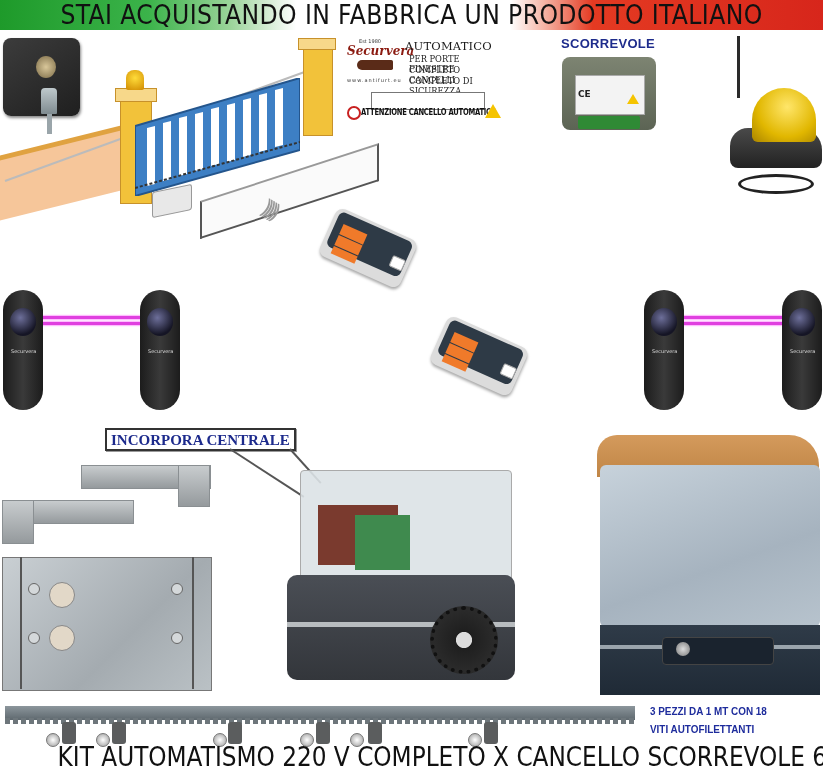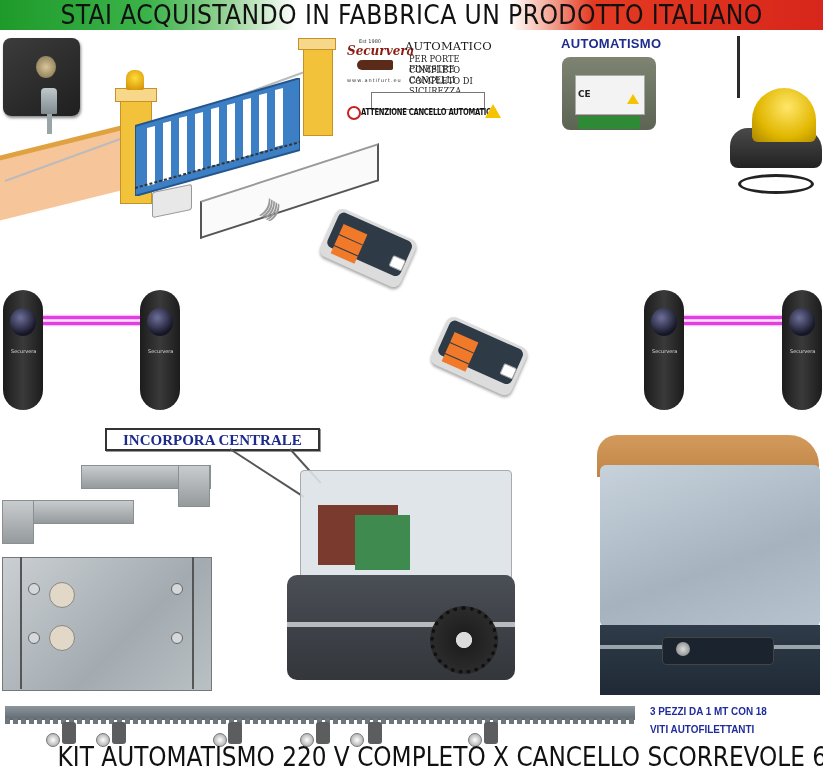--- a/index.html
+++ b/index.html
@@ -71,21 +71,21 @@
 
   
   .photocell{width:40px;height:120px;background:linear-gradient(90deg,#1c1c1c,#3a3a3a 50%,#1c1c1c);border-radius:20px 20px 20px 20px;}
   .photocell .lens{position:absolute;left:7px;top:18px;width:26px;height:28px;border-radius:50%;background:radial-gradient(circle at 40% 35%,#6d6f9a,#151525 70%);}
   .photocell .brand{position:absolute;left:8px;top:58px;width:24px;height:20px;color:#ddd;font-size:5px;line-height:6px;text-align:center;}
   .pc1{left:3px;top:290px;} .pc2{left:140px;top:290px;}
   .pc3{left:644px;top:290px;} .pc4{left:782px;top:290px;}
   .ray{height:3px;background:#e040e0;box-shadow:0 0 2px #f0f;}
 
   
-  .callout{left:105px;top:428px;border:2px solid #333;padding:0 16px;background:#fff;box-shadow:1px 1px 0 #999;}
+  .callout{left:105px;top:428px;border:2px solid #333;padding:0 4px;background:#fff;box-shadow:1px 1px 0 #999;}
   .callout-text{font-family:"Liberation Serif",serif;font-weight:bold;font-size:15px;color:#1c2a8c;white-space:nowrap;}
   .leader1{left:230px;top:448px;width:88px;height:2px;background:#555;transform:rotate(33deg);transform-origin:left;}
   .leader2{left:290px;top:448px;width:46px;height:2px;background:#555;transform:rotate(48deg);transform-origin:left;}
 
   
   .bracket{background:linear-gradient(#c8ccce,#959a9d);border:1px solid #8a8f92;}
   .b1{left:81px;top:465px;width:128px;height:22px;}
   .b1b{left:178px;top:465px;width:30px;height:40px;}
   .b2{left:2px;top:500px;width:130px;height:22px;}
   .b2b{left:2px;top:500px;width:30px;height:42px;}
@@ -166,21 +166,21 @@
   <div class="abs sign-head">AUTOMATICO</div>
   <div class="abs sign-line" style="top:16px">PER PORTE FINESTRE</div>
   <div class="abs sign-line" style="top:27px">COMPLETO CANCELLI</div>
   <div class="abs sign-line" style="top:38px">COMPLETO DI SICUREZZA</div>
   <div class="abs sign-label"></div>
   <div class="abs no-icon"></div>
   <div class="abs sign-warn">ATTENZIONE CANCELLO AUTOMATICO</div>
   <div class="abs tri-icon"></div>
 </div>
 
-<div class="abs acc-title">AUTOMATISMO</div>
+<div class="abs acc-title">SCORREVOLE</div>
 <div class="abs acc-box"></div>
 <div class="abs acc-label"></div>
 <div class="abs acc-ce">CE</div>
 <div class="abs acc-warn"></div>
 <div class="abs acc-term"></div>
 
 <div class="abs antenna"></div>
 <div class="abs base"></div>
 <div class="abs dome"></div>
 <div class="abs cable"></div>

